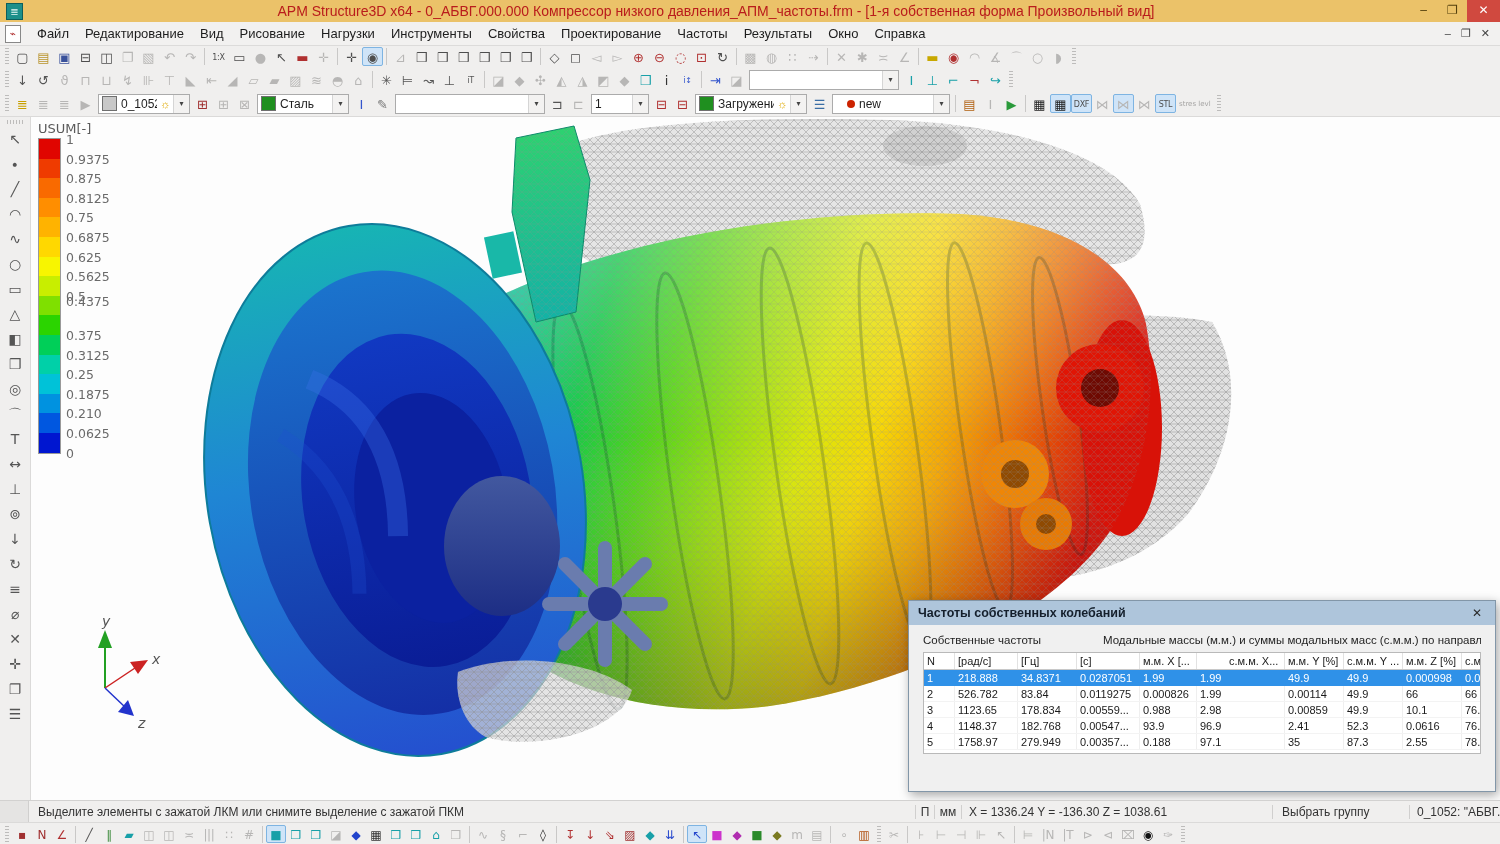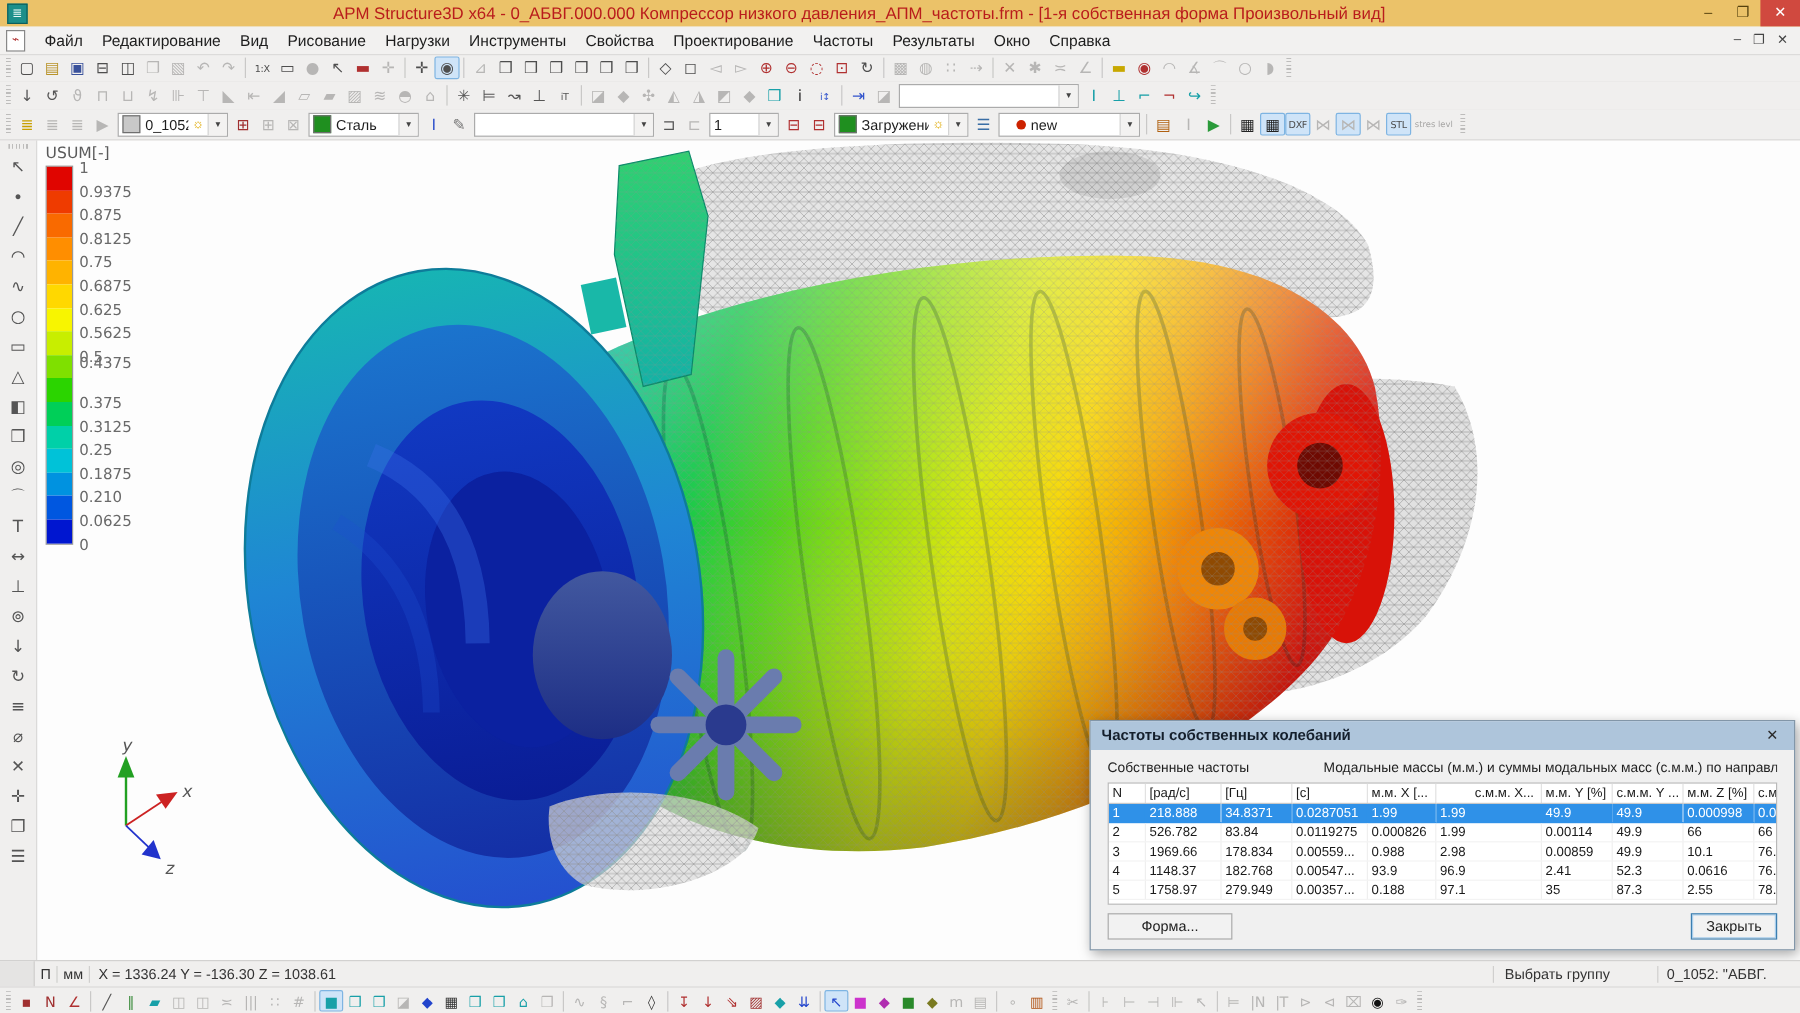--- a/index.html
+++ b/index.html
@@ -542,21 +542,21 @@
               <td>0.000826</td>
               <td>1.99</td>
               <td>0.00114</td>
               <td>49.9</td>
               <td>66</td>
               <td>66</td>
               <td></td>
             </tr>
             <tr>
               <td>3</td>
-              <td>1969.66</td>
+              <td>1123.65</td>
               <td>178.834</td>
               <td>0.00559...</td>
               <td>0.988</td>
               <td>2.98</td>
               <td>0.00859</td>
               <td>49.9</td>
               <td>10.1</td>
               <td>76.1</td>
               <td></td>
             </tr>
@@ -582,29 +582,26 @@
               <td>97.1</td>
               <td>35</td>
               <td>87.3</td>
               <td>2.55</td>
               <td>78.7</td>
               <td></td>
             </tr>
           </tbody>
       </table>
     </div>
-    <div class="dlg-buttons">
-      <button class="btn btn-form">Форма...</button>
-      <button class="btn btn-close">Закрыть</button>
-    </div>
   </div>
 </div>
 
 <div class="statusbar">
   <div class="sb-grip"></div>
+  <div class="sb-msg">Выделите элементы с зажатой ЛКМ или снимите выделение с зажатой ПКМ</div>
   <div class="sb-p">П</div>
   <div class="sb-units">мм</div>
   <div class="sb-coords">X = 1336.24 Y = -136.30 Z = 1038.61</div>
   <div class="sb-spacer"></div>
   <div class="sb-group">Выбрать группу</div>
   <div class="sb-layer">0_1052: "АБВГ.</div>
 </div>
 
 <div class="bottomtb">
     <span class="tb-grip"></span>

